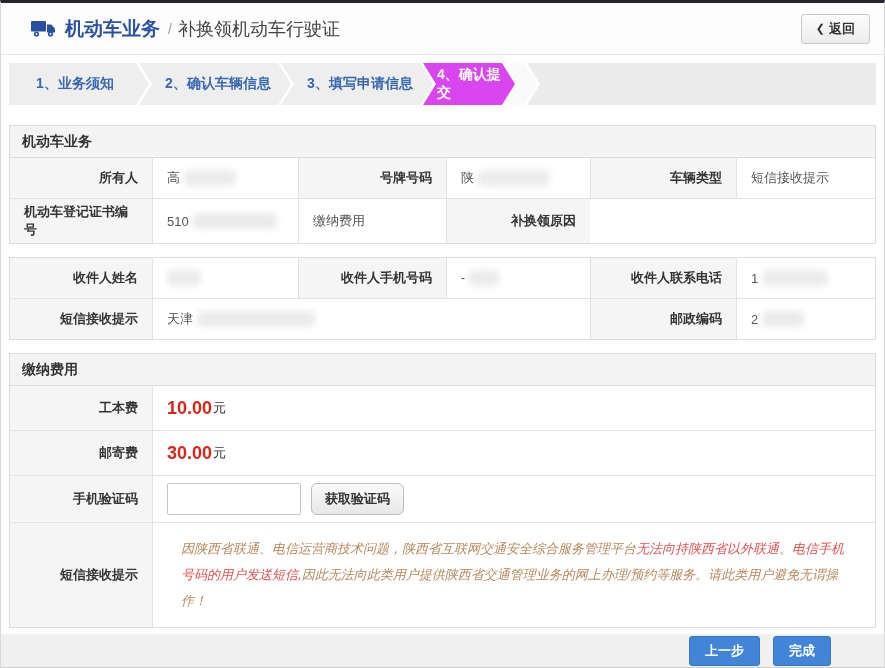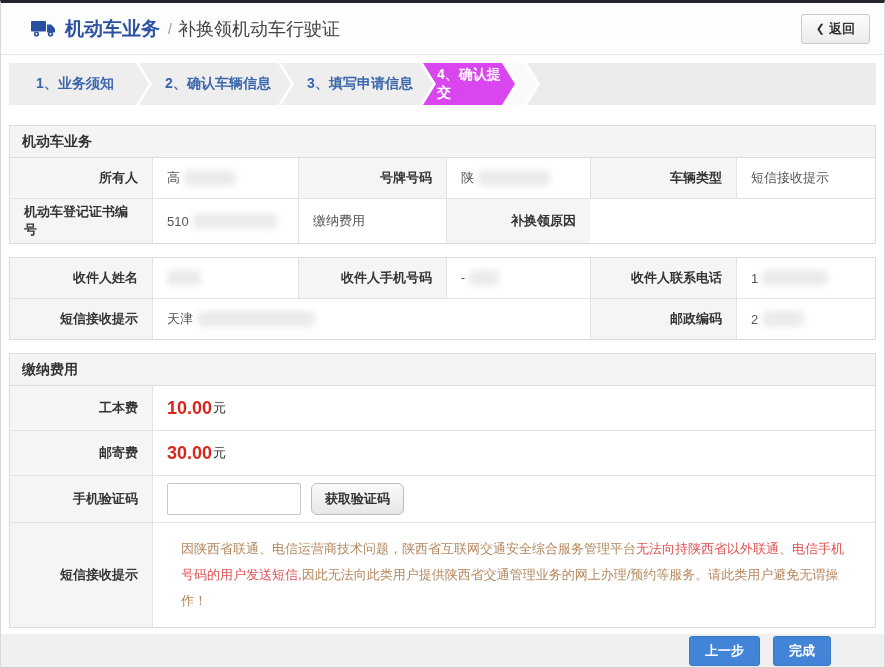--- a/index.html
+++ b/index.html
@@ -100,21 +100,21 @@
   }
   .captcha-btn {
     height: 32px; margin-left: 10px; padding: 0 13px;
     background: linear-gradient(#fafafa, #e7e7e7);
     border: 1px solid #bdbdbd; border-radius: 6px;
     font-size: 13px; font-weight: bold; color: #333; font-family: inherit;
     cursor: pointer;
   }
   
   .sms-row .lbl { align-items: center; }
-  .sms-text { display: block; padding: 9px 14px; font-size: 13px; line-height: 26px; }
+  .sms-text { display: block; padding: 9px 14px; font-size: 13px; line-height: 26px; font-style: italic; }
   .notice-brown { color: #b5885e; }
   .notice-red { color: #e05252; }
   
   .footer {
     margin-top: 6px; flex: 1;
     background: #f0f0f0;
     display: flex; align-items: center; justify-content: flex-end;
     padding-right: 53px; gap: 13px;
   }
   .btn-blue {

